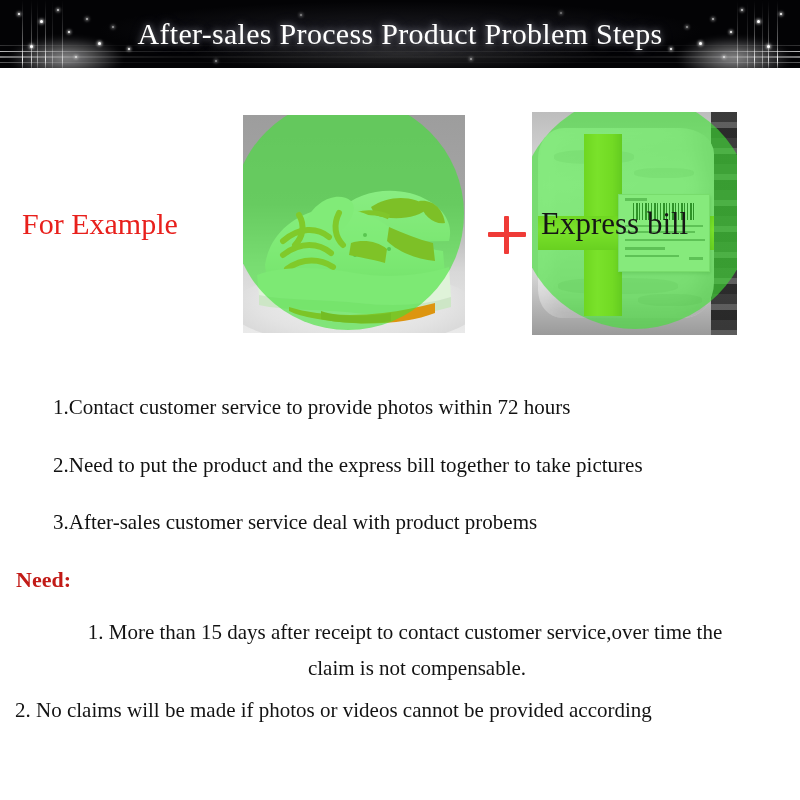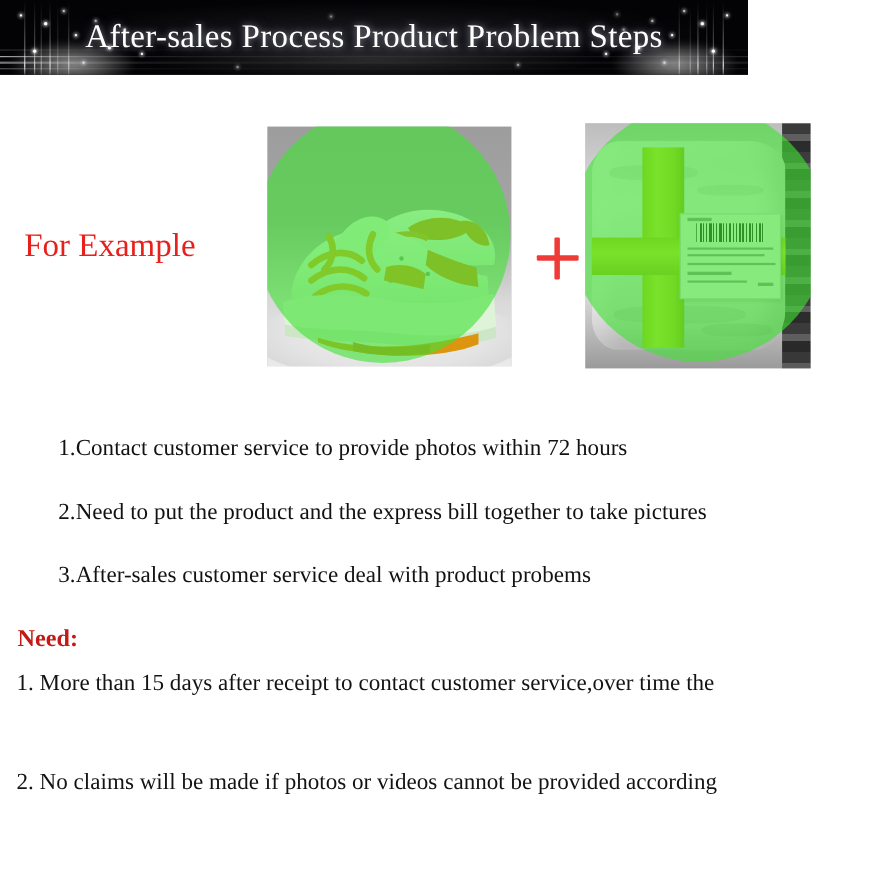--- a/index.html
+++ b/index.html
@@ -13,21 +13,21 @@
     position: relative;
     overflow: hidden;
     font-family: "Liberation Serif", "DejaVu Serif", serif;
     -webkit-font-smoothing: antialiased;
   }
 
   
   .banner {
     position: absolute;
     left: 0; top: 0;
-    width: 680px; height: 68px;
+    width: 800px; height: 68px;
     background: #000000;
     overflow: hidden;
   }
   .banner-core {
     position: absolute;
     left: 0; top: 0; right: 0; bottom: 0;
     background:
       radial-gradient(ellipse 300px 26px at 50% 54px, rgba(255,255,255,0.14), rgba(255,255,255,0) 70%),
       radial-gradient(ellipse 420px 40px at 50% 30px, rgba(70,70,80,0.35), rgba(0,0,0,0) 72%),
       #030305;
@@ -264,21 +264,21 @@
     color: #c21b17;
   }
   .note-item {
     position: absolute;
     left: 15px;
     width: 780px;
     font-size: 21px;
     line-height: 36px;
     color: #131313;
   }
-  .note-item.n1 { top: 36px; }
+  .note-item.n1 { top: 48px; text-align: center; }
   .note-item.n2 { top: 126px; }
   .note-item .num { display: inline; }
   .note-item .cont {
     display: block;
     padding-left: 24px;
   }
 </style>
 </head>
 <body>
 
@@ -418,31 +418,33 @@
       <div class="lbl-line" style="left:6px;top:52px;width:40px;height:3px;"></div>
       <div class="lbl-line" style="left:6px;top:60px;width:54px;height:2px;"></div>
       <div class="lbl-line" style="left:70px;top:62px;width:14px;height:3px;"></div>
     </div>
     <div class="green-circle" style="left:-14px;top:-17px;width:234px;height:234px;"></div>
   </div>
 
 
   <div class="plus-sign"></div>
 
+  <div class="overlay-label express">Express bill</div>
 </div>
 
 <div class="steps">
   <div class="step s1">1.Contact customer service to provide photos within 72 hours</div>
   <div class="step s2">2.Need to put the product and the express bill together to take pictures</div>
   <div class="step s3">3.After-sales customer service deal with product probems</div>
 </div>
 
 <div class="note-block">
   <div class="note-heading">Need:</div>
 
   <div class="note-item n1">
     <span class="num">1.</span><span> More than 15 days after receipt to contact customer service,over time the</span>
+    <span class="cont">claim is not compensable.</span>
   </div>
 
   <div class="note-item n2">
     <span class="num">2.</span><span> No claims will be made if photos or videos cannot be provided according</span>
   </div>
 </div>
 
 </body></html>

